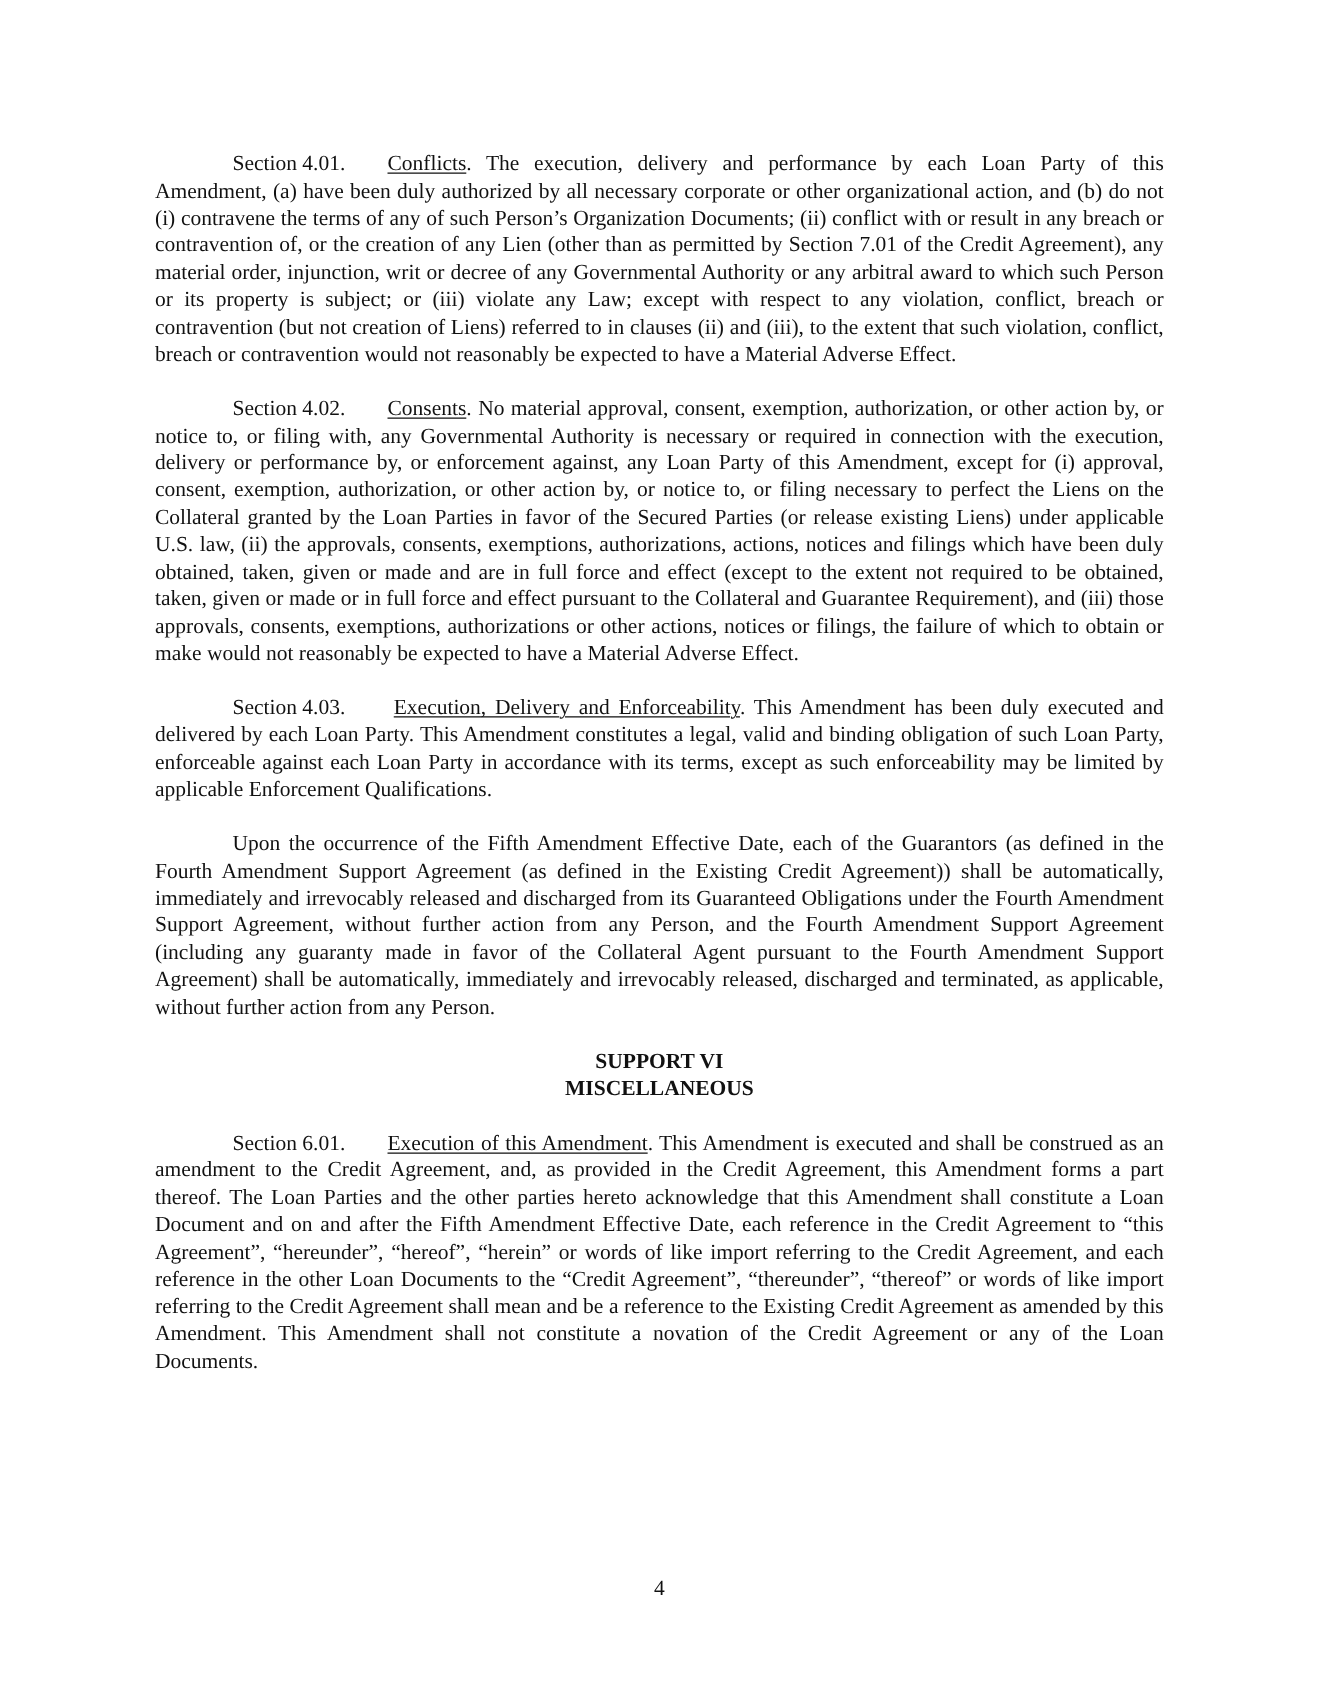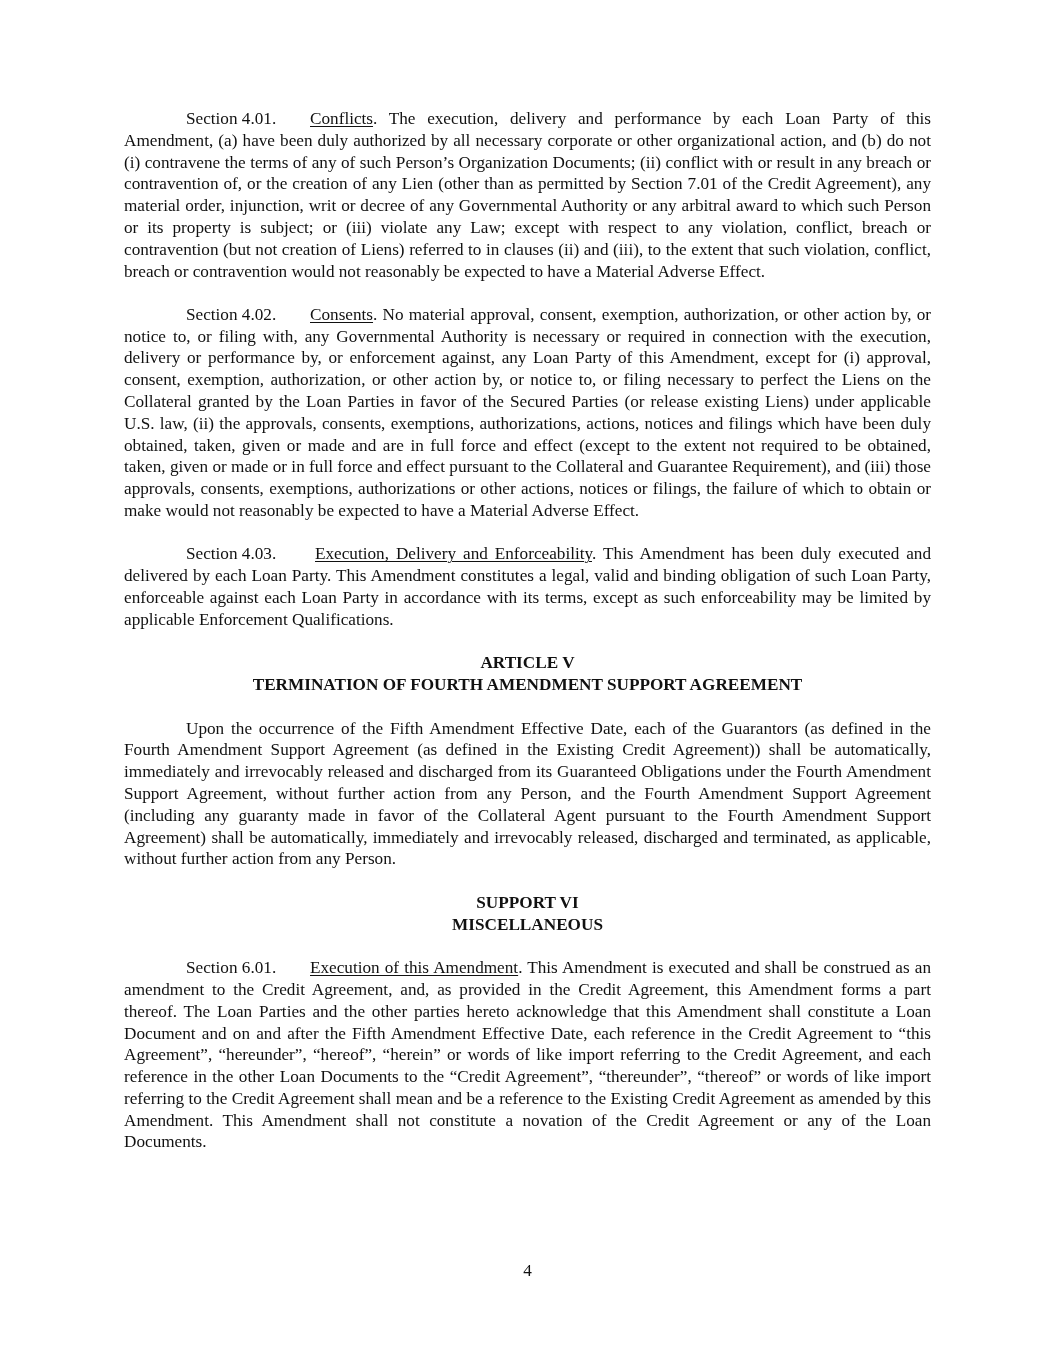--- a/index.html
+++ b/index.html
@@ -1,20 +1,20 @@
 <!DOCTYPE html>
 <html><head>
   <meta charset="utf-8">
   <style>
     html, body { margin: 0; padding: 0; background: #ffffff; }
     body { width: 1055px; height: 1365px; position: relative; overflow: hidden; }
     .page {
       position: absolute;
       left: 124px;
-      top: 108px;
+      top: 120px;
       width: 807px;
       font-family: "Liberation Serif", serif;
       font-size: 17.2px;
       line-height: 21.8px;
       color: #111111;
     }
     p { margin: 0; text-align: justify; }
     .para { margin-bottom: 21.5px; }
     .indent { display: inline-block; width: 62px; }
     .secnum { display: inline-block; width: 124px; }
@@ -36,24 +36,20 @@
 <body>
 
 <div class="page">
 
   <p class="para"><span class="indent"></span><span class="secnum">Section 4.01.</span><span class="u">Conflicts</span><span>. The execution, delivery and performance by each Loan Party of this Amendment, (a) have been duly authorized by all necessary corporate or other organizational action, and (b) do not (i) contravene the terms of any of such Person’s Organization Documents; (ii) conflict with or result in any breach or contravention of, or the creation of any Lien (other than as permitted by Section 7.01 of the Credit Agreement), any material order, injunction, writ or decree of any Governmental Authority or any arbitral award to which such Person or its property is subject; or (iii) violate any Law; except with respect to any violation, conflict, breach or contravention (but not creation of Liens) referred to in clauses (ii) and (iii), to the extent that such violation, conflict, breach or contravention would not reasonably be expected to have a Material Adverse Effect.</span></p>
 
   <p class="para"><span class="indent"></span><span class="secnum">Section 4.02.</span><span class="u">Consents</span><span>. No material approval, consent, exemption, authorization, or other action by, or notice to, or filing with, any Governmental Authority is necessary or required in connection with the execution, delivery or performance by, or enforcement against, any Loan Party of this Amendment, except for (i) approval, consent, exemption, authorization, or other action by, or notice to, or filing necessary to perfect the Liens on the Collateral granted by the Loan Parties in favor of the Secured Parties (or release existing Liens) under applicable U.S. law, (ii) the approvals, consents, exemptions, authorizations, actions, notices and filings which have been duly obtained, taken, given or made and are in full force and effect (except to the extent not required to be obtained, taken, given or made or in full force and effect pursuant to the Collateral and Guarantee Requirement), and (iii) those approvals, consents, exemptions, authorizations or other actions, notices or filings, the failure of which to obtain or make would not reasonably be expected to have a Material Adverse Effect.</span></p>
 
   <p class="para"><span class="indent"></span><span class="secnum-wide">Section 4.03.</span><span class="u">Execution, Delivery and Enforceability</span><span>. This Amendment has been duly executed and delivered by each Loan Party. This Amendment constitutes a legal, valid and binding obligation of such Loan Party, enforceable against each Loan Party in accordance with its terms, except as such enforceability may be limited by applicable Enforcement Qualifications.</span></p>
 
-  <div class="article">
-    <div>ARTICLE V</div>
-    <div>TERMINATION OF FOURTH AMENDMENT SUPPORT AGREEMENT</div>
-  </div>
 
   <p class="para"><span class="indent"></span><span>Upon the occurrence of the Fifth Amendment Effective Date, each of the Guarantors (as defined in the Fourth Amendment Support Agreement (as defined in the Existing Credit Agreement)) shall be automatically, immediately and irrevocably released and discharged from its Guaranteed Obligations under the Fourth Amendment Support Agreement, without further action from any Person, and the Fourth Amendment Support Agreement (including any guaranty made in favor of the Collateral Agent pursuant to the Fourth Amendment Support Agreement) shall be automatically, immediately and irrevocably released, discharged and terminated, as applicable, without further action from any Person.</span></p>
 
   <div class="article">
     <div>SUPPORT VI</div>
     <div>MISCELLANEOUS</div>
   </div>
 
   <p class="para"><span class="indent"></span><span class="secnum">Section 6.01.</span><span class="u">Execution of this Amendment</span><span>. This Amendment is executed and shall be construed as an amendment to the Credit Agreement, and, as provided in the Credit Agreement, this Amendment forms a part thereof. The Loan Parties and the other parties hereto acknowledge that this Amendment shall constitute a Loan Document and on and after the Fifth Amendment Effective Date, each reference in the Credit Agreement to “this Agreement”, “hereunder”, “hereof”, “herein” or words of like import referring to the Credit Agreement, and each reference in the other Loan Documents to the “Credit Agreement”, “thereunder”, “thereof” or words of like import referring to the Credit Agreement shall mean and be a reference to the Existing Credit Agreement as amended by this Amendment. This Amendment shall not constitute a novation of the Credit Agreement or any of the Loan Documents.</span></p>
 

